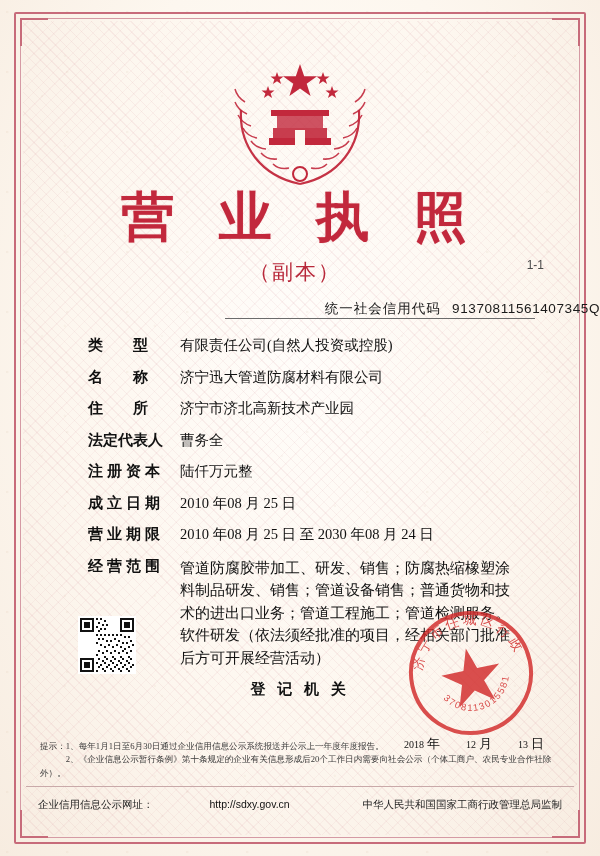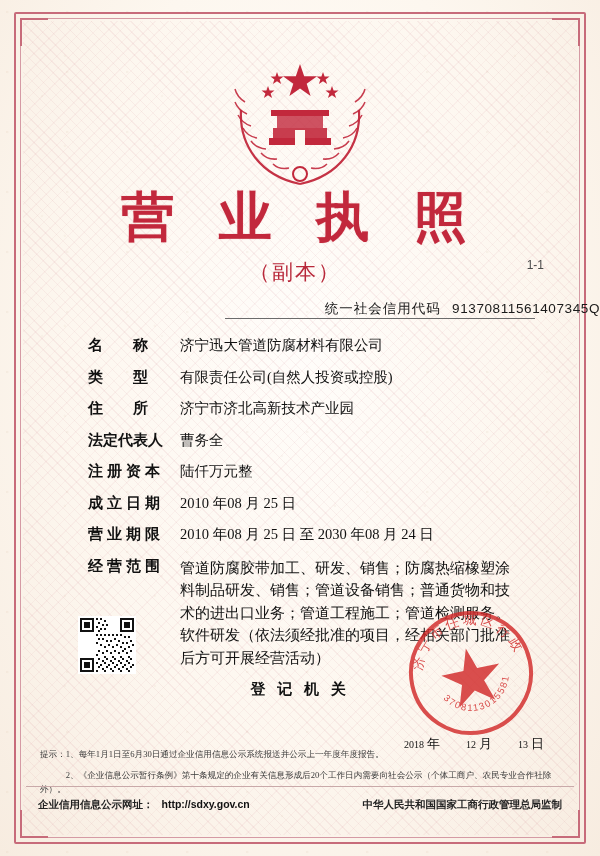--- a/index.html
+++ b/index.html
@@ -212,41 +212,40 @@
   }
 
   
   .notes {
     position: absolute;
     left: 40px; right: 40px; top: 740px;
     font-size: 8.6px;
     color: #3a3a3a;
     line-height: 1.55;
   }
-  .notes .nl { display: block; margin-top: 8px; }
+  .notes .nl { display: block; }
 
   .bottom-rule {
     position: absolute;
     left: 26px; right: 26px; top: 786px;
     height: 1px;
     background: #c9a9a9;
   }
 
   .foot {
     position: absolute;
     left: 38px; right: 38px; top: 798px;
     display: flex;
     justify-content: space-between;
     align-items: flex-end;
     font-size: 10.5px;
     color: #222;
-    font-weight: bold;
   }
   .foot .left { display: flex; align-items: baseline; gap: 8px; }
-  .foot .url { color: #111; font-family: "Liberation Sans", sans-serif; }
+  .foot .url { color: #111; font-family: "Liberation Sans", sans-serif; margin-left: 48px; }
 
 </style>
 </head>
 <body>
 
 <div class="page">
 
   <div class="border-outer"></div>
   <div class="border-inner"></div>
   <div class="guilloche"></div>
@@ -304,26 +303,26 @@
   <div class="serial">1-1</div>
 
   <div class="code-row">
     <span class="code-label">统一社会信用代码</span>
     <span class="code-value">91370811561407345Q</span>
   </div>
   <div class="code-rule"></div>
 
   <div class="fields">
     <div class="row">
+      <div class="label">类　　型</div>
+      <div class="value">有限责任公司(自然人投资或控股)</div>
+    </div>
+    <div class="row">
       <div class="label">名　　称</div>
       <div class="value">济宁迅大管道防腐材料有限公司</div>
-    </div>
-    <div class="row">
-      <div class="label">类　　型</div>
-      <div class="value">有限责任公司(自然人投资或控股)</div>
     </div>
     <div class="row">
       <div class="label">住　　所</div>
       <div class="value">济宁市济北高新技术产业园</div>
     </div>
     <div class="row">
       <div class="label">法定代表人</div>
       <div class="value">曹务全</div>
     </div>
     <div class="row">

